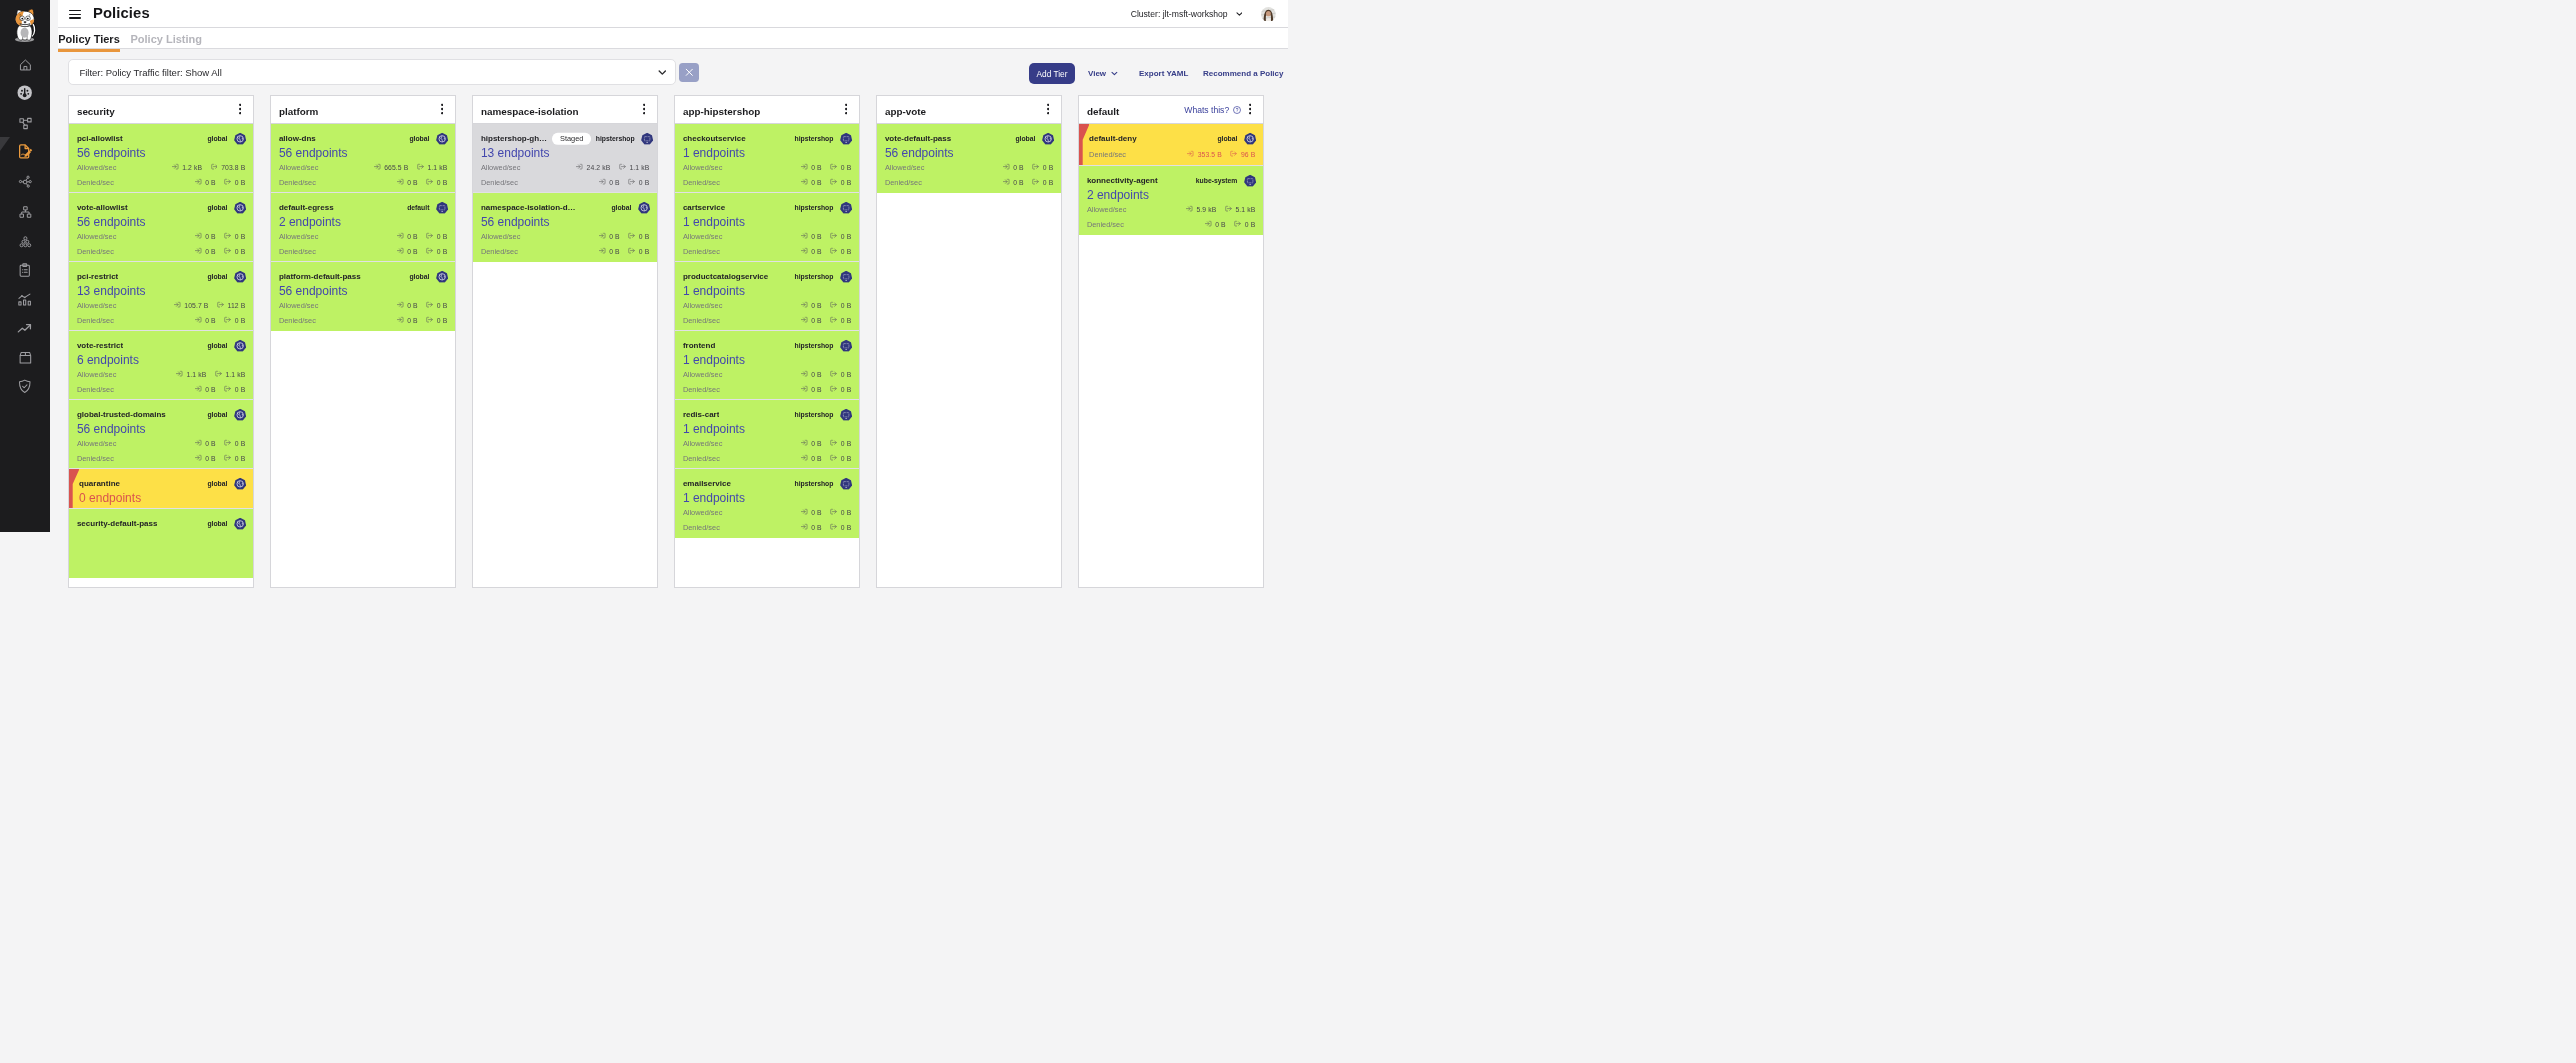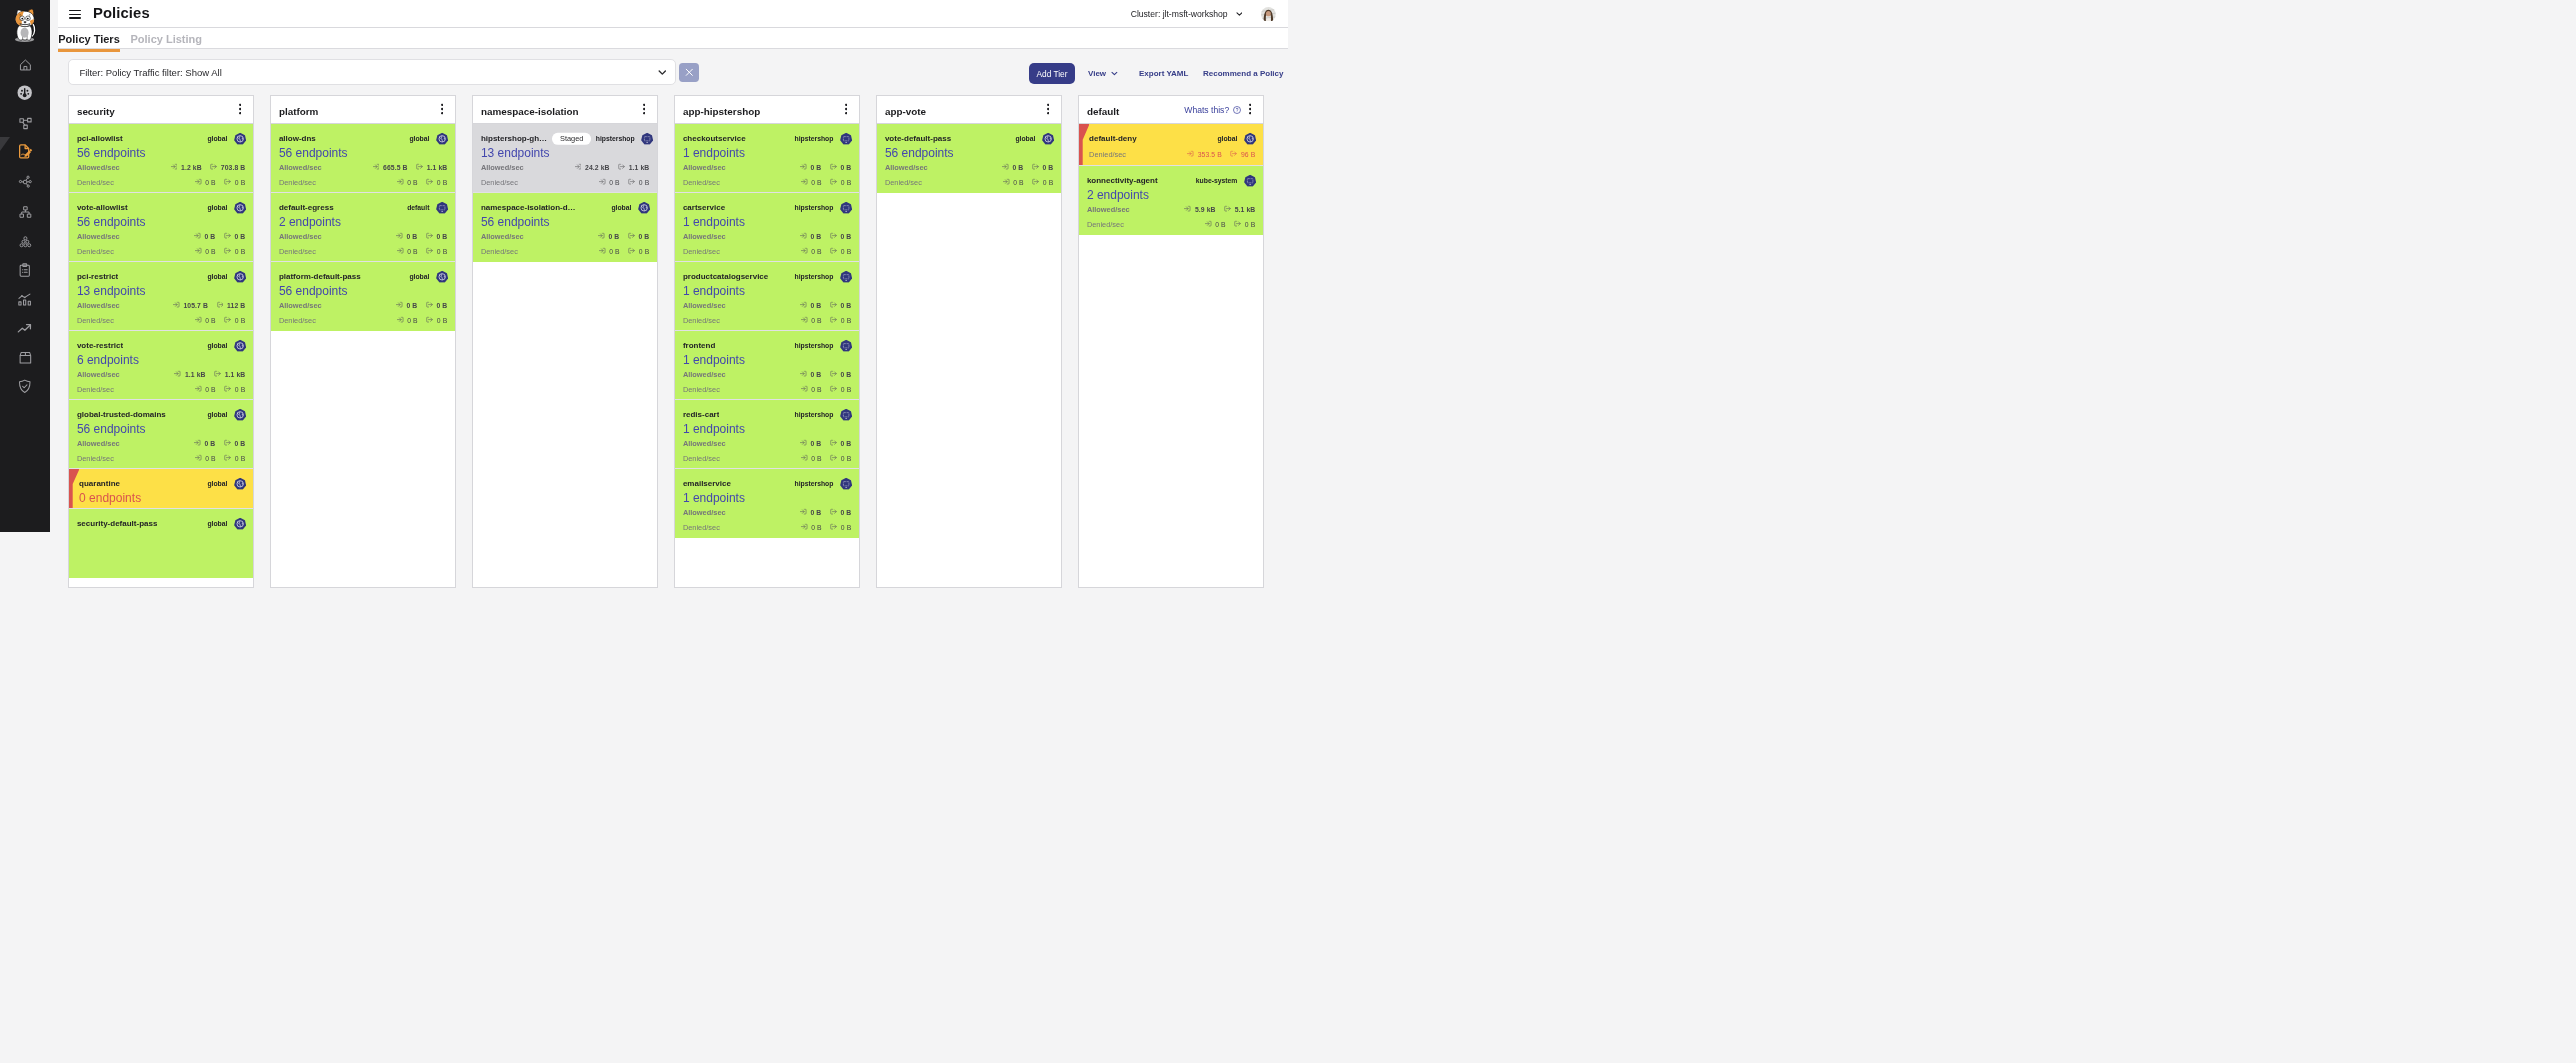--- a/index.html
+++ b/index.html
@@ -40,21 +40,21 @@
 .keb { position:absolute; right:11.7px; top:14px; transform:translateY(-50%); }
 .whats { position:absolute; right:22px; top:14px; transform:translateY(-50%); font-size:8.6px; color:#3b419c; display:flex; align-items:center; gap:3.7px; }
 .card { position:relative; height:69px; border-bottom:0.6px solid #e1e1e4; background:#bef264; overflow:hidden; }
 .card:last-child { border-bottom:none; }
 .card.sel { background:#d9d9dc; }
 .card.redcard { background:#fde047; }
 .flag { position:absolute; left:0; top:0; height:100%; }
 .r1 { position:absolute; left:8px; right:7px; top:14.8px; transform:translateY(-50%); display:flex; align-items:center; }
 .r2 { position:absolute; left:8px; right:7.6px; top:29px; transform:translateY(-50%); display:flex; align-items:center; }
 .r2.dn { top:30px; }
-.r3 { position:absolute; left:8px; right:7.6px; top:43px; transform:translateY(-50%); display:flex; align-items:center;font-weight:bold; }
+.r3 { position:absolute; left:8px; right:7.6px; top:43px; transform:translateY(-50%); display:flex; align-items:center; }
 .r4 { position:absolute; left:8px; right:7.6px; top:58px; transform:translateY(-50%); display:flex; align-items:center; }
 .redcard .r1 { left:10.2px; }
 .redcard .r2 { left:10.2px; }
 .nm { font-size:8px; font-weight:bold; color:#232327; white-space:nowrap; overflow:hidden; text-overflow:ellipsis; flex:none; }
 .sp { flex:1; }
 .scope { font-size:6.8px; font-weight:bold; color:#232327; margin-right:6.2px; white-space:nowrap; }
 .hic { width:12.3px; height:12.3px; flex:none; }
 .hic svg { display:block; }
 .pill { margin-left:4.9px; margin-right:4.3px; background:#fff; border-radius:5.8px; height:11.7px; line-height:11.7px; padding:0 8px;
   font-size:7.4px; color:#2b2b2e; flex:none; }

